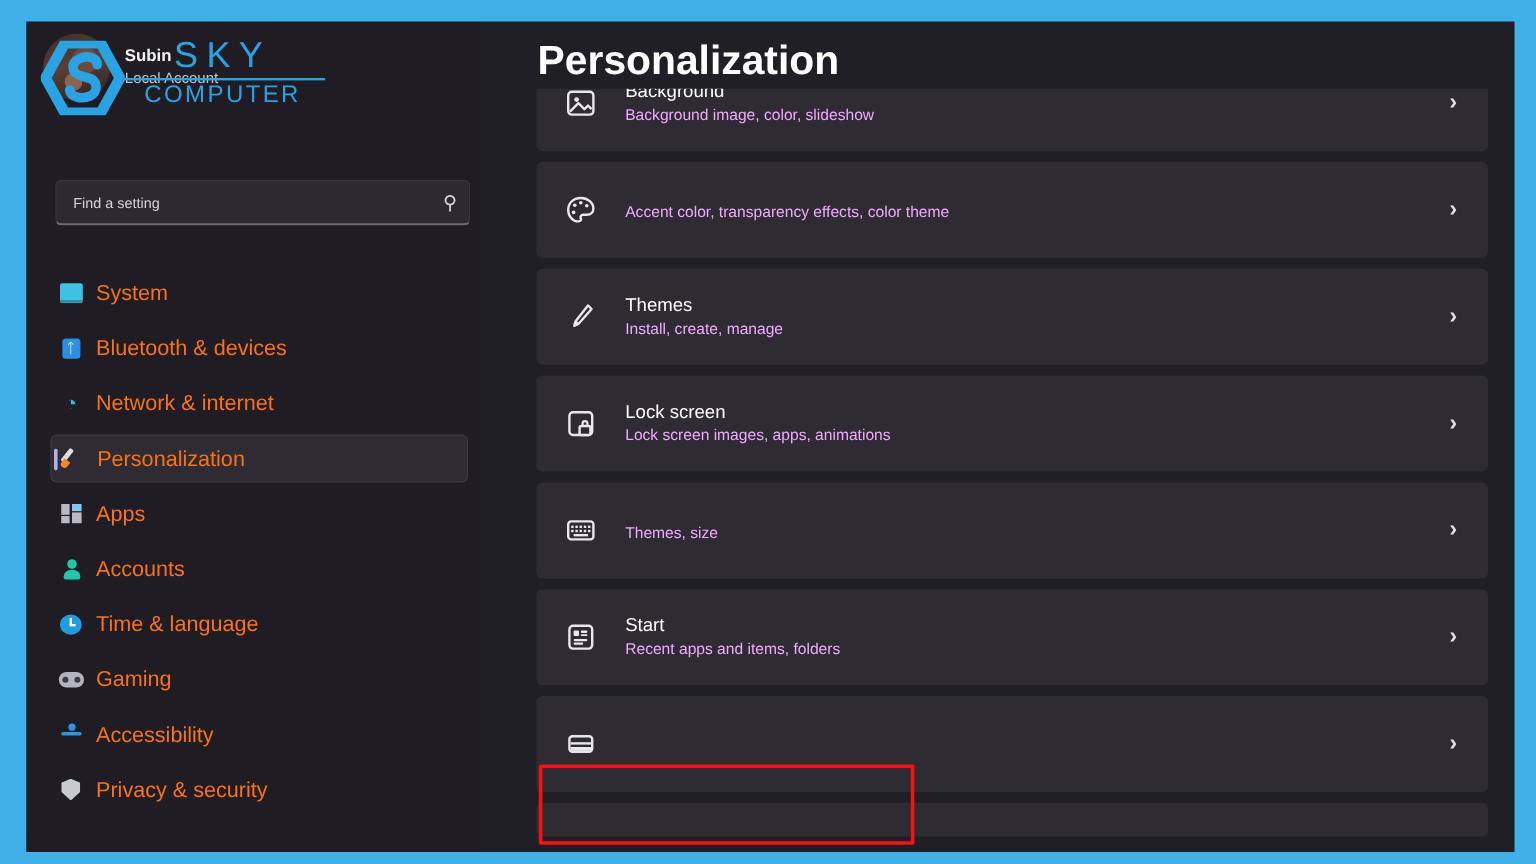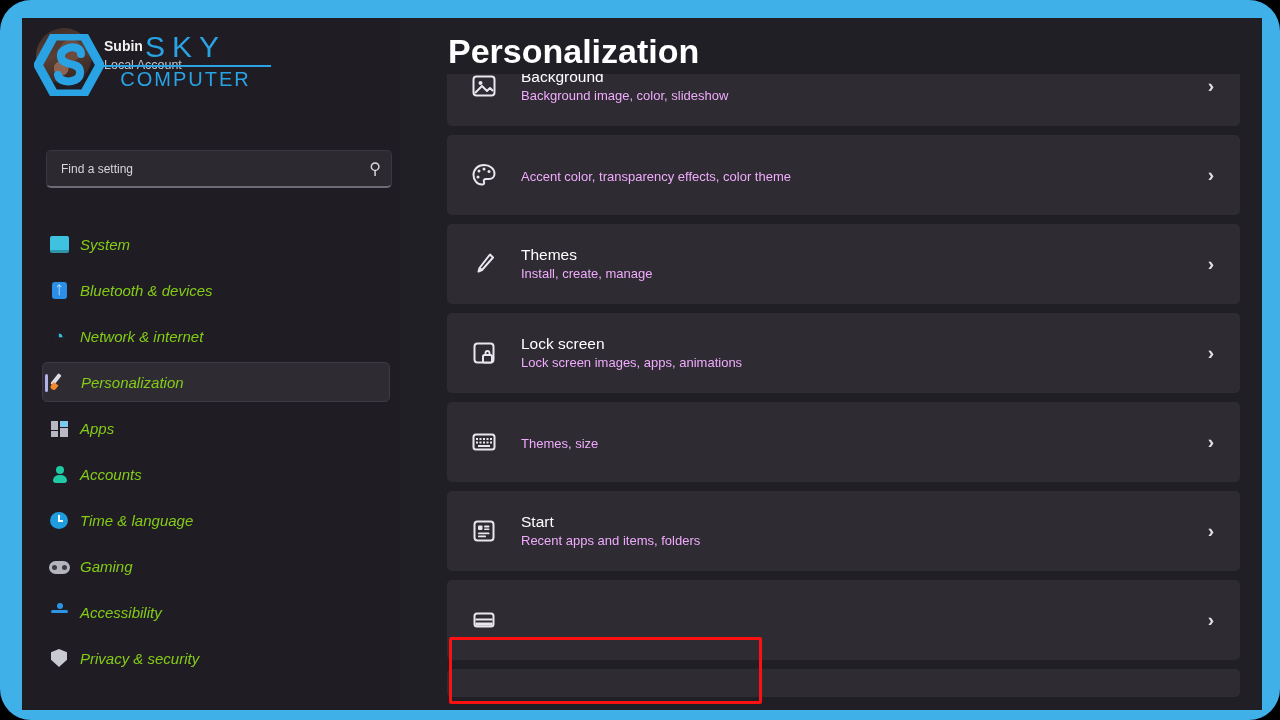--- a/index.html
+++ b/index.html
@@ -15,21 +15,20 @@
   }
 
   
   #frame {
     position: absolute;
     left: 0; top: 0;
     width: 1280px;
     height: 720px;
     background: #3fb1e8;
     box-sizing: border-box;
-    border-radius: 31px;
   }
   #window {
     position: absolute;
     left: 22px;
     top: 18px;
     width: 1240px;
     height: 692px;
     background: #211f26;
     overflow: hidden;
   }
@@ -185,25 +184,24 @@
     background: #b4b0e8;
   }
   .nav-icon {
     width: 34px;
     flex: none;
     text-align: center;
     font-size: 15px;
     line-height: 1;
   }
   .nav-label {
-    color: #84cc16;
-    font-size: 15px;
+    color: #f97316;
+    font-size: 18px;
     margin-left: 4px;
     white-space: nowrap;
-    font-style: italic;
   }
 
   
   .ic-monitor {
     display: inline-block;
     width: 19px; height: 14px;
     background: #3fc2e0;
     border-radius: 2px;
     border-bottom: 3px solid #2f93ab;
     vertical-align: middle;

